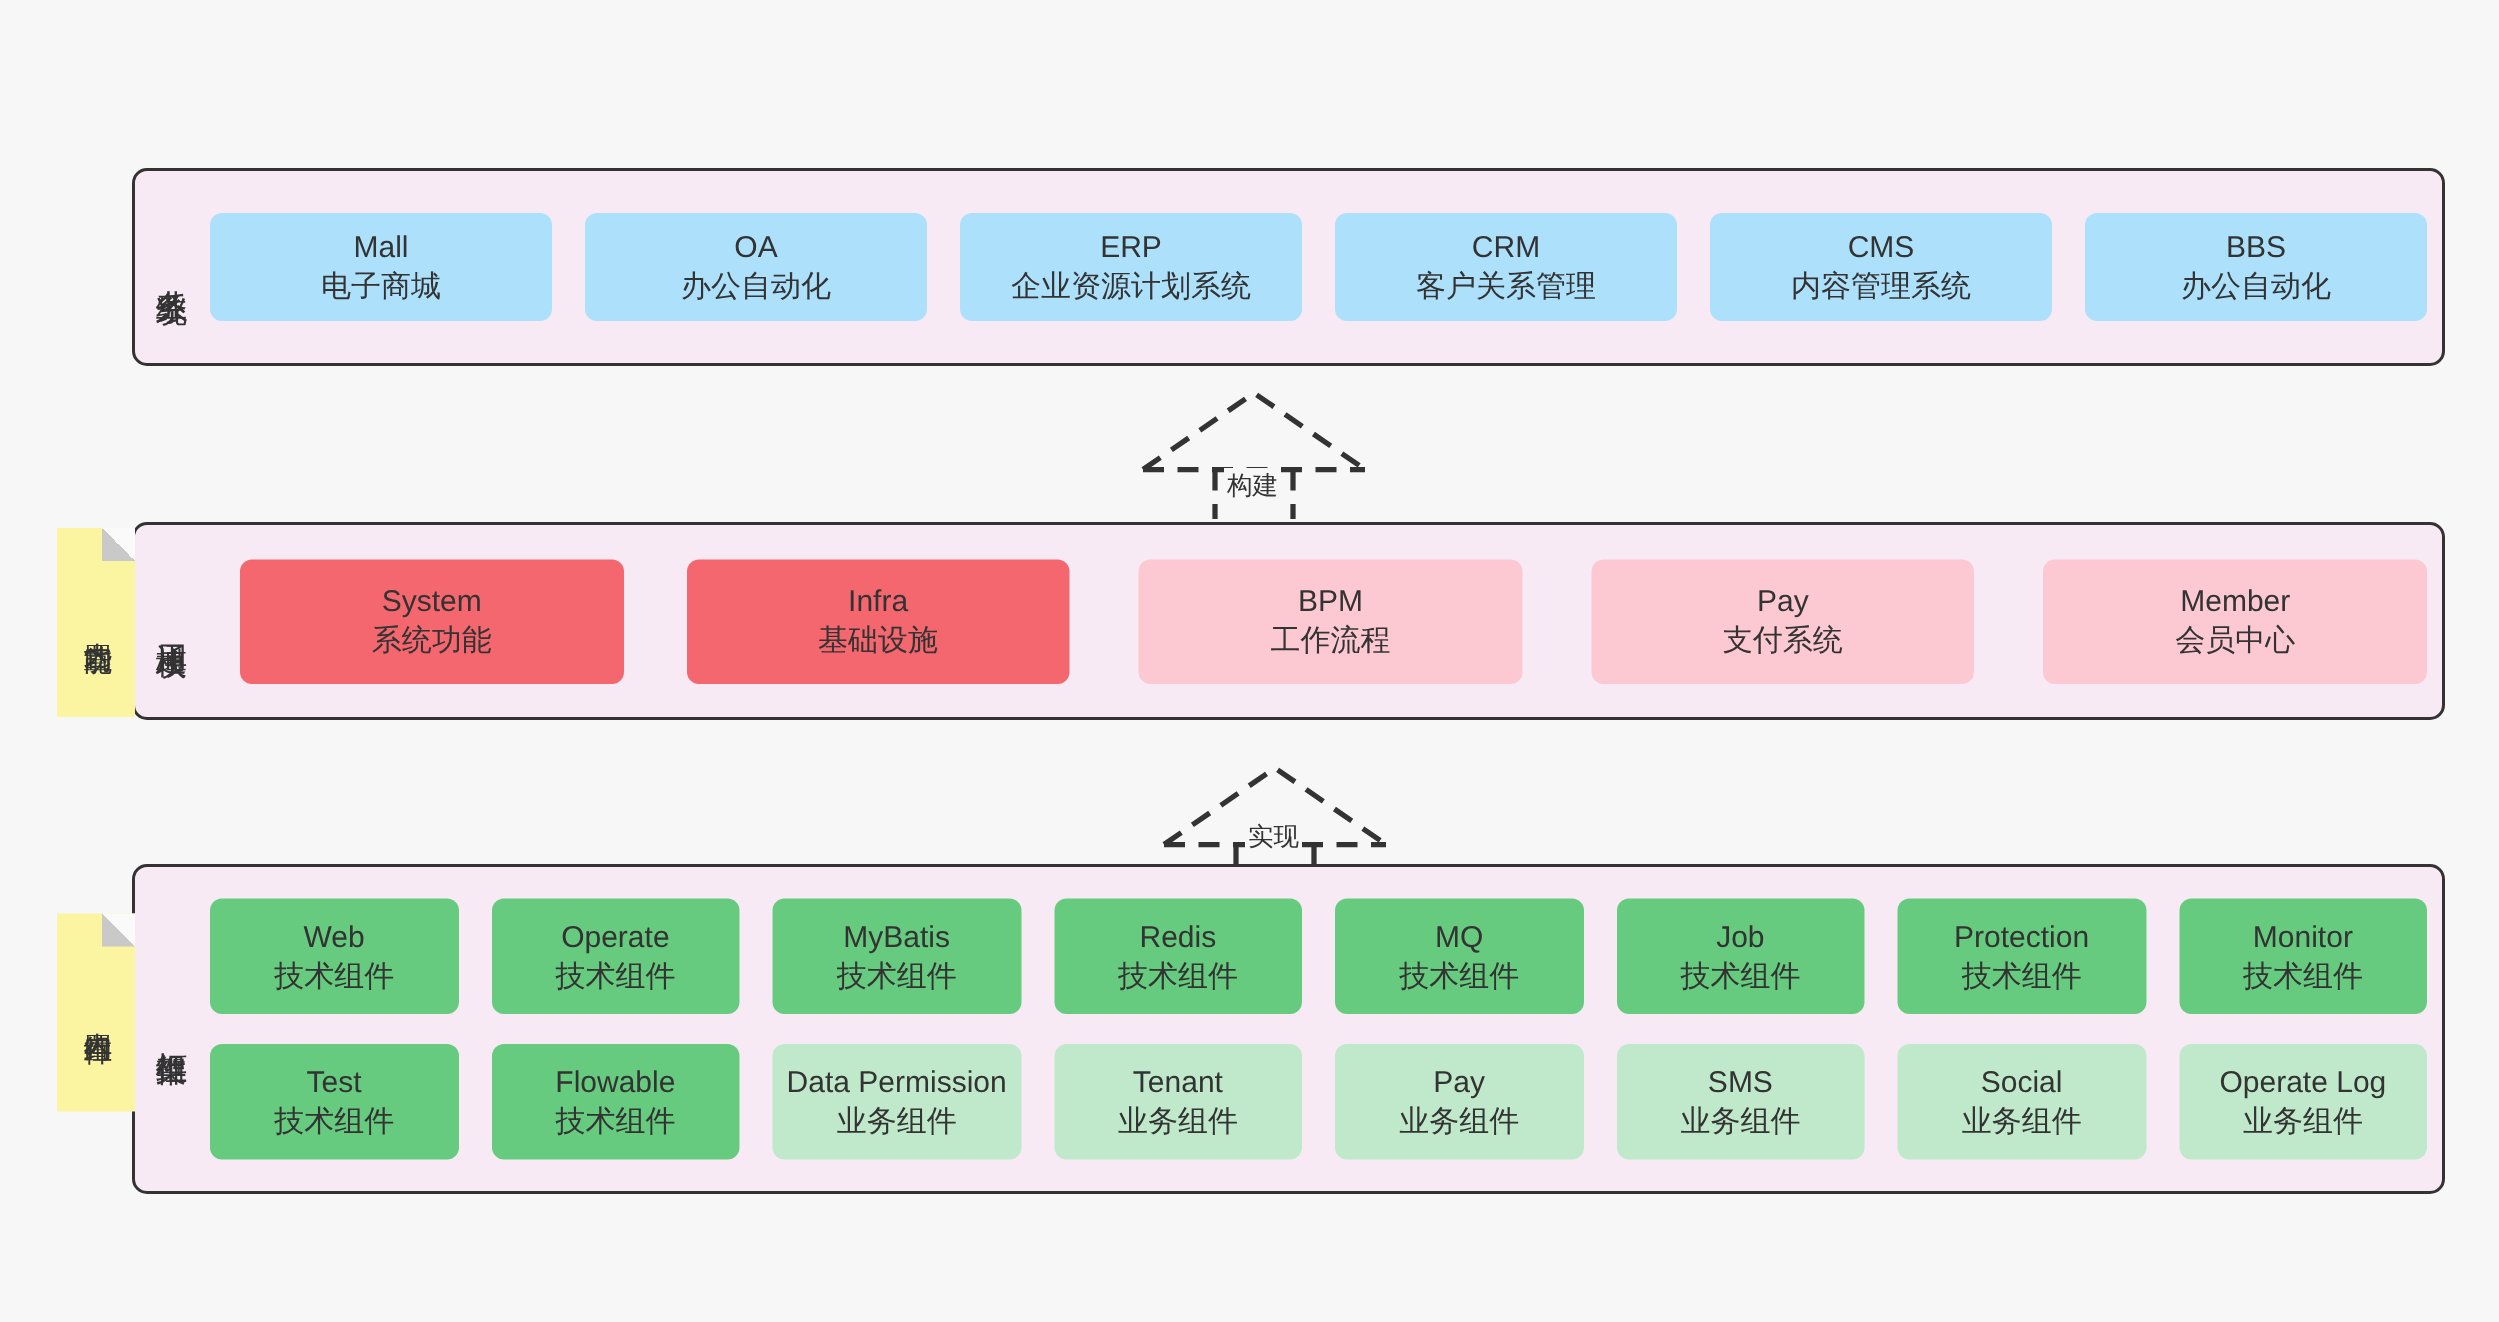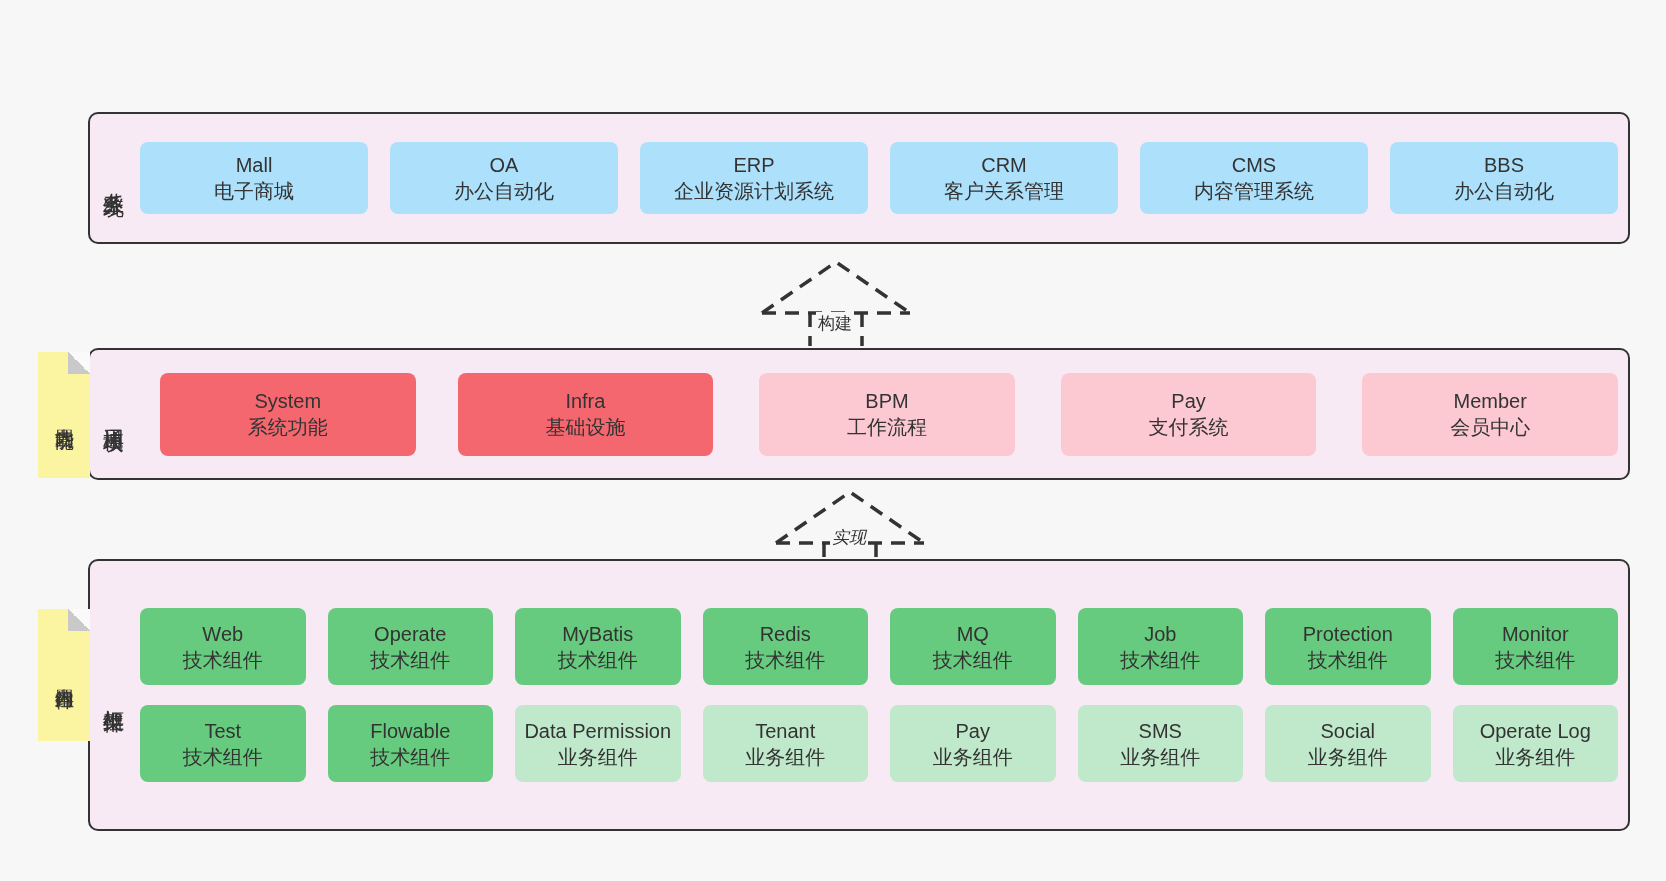--- a/index.html
+++ b/index.html
@@ -92,21 +92,21 @@
 
   .card.blue      { background: #ace0fb; }
   .card.red       { background: #f4676f; margin-left: 20px; }
   .card.pink      { background: #fcc9d2; margin-left: 24px; }
   .card.green     { background: #66cb7e; }
   .card.lightgreen{ background: #bfe9ca; }
 
   
   #layer-business { left: 88px;  top: 112px; width: 1542px; height: 132px; }
   #layer-common   { left: 88px;  top: 348px; width: 1542px; height: 132px; }
-  #layer-framework{ left: 88px;  top: 559px; width: 1542px; height: 272px; }
+  #layer-framework{ left: 88px;  top: 576px; width: 1542px; height: 220px; }
 
   #layer-business .row  { height: 72px; }
   #layer-common .row    { height: 83px; }
   #layer-framework .row { height: 77px; }
 
   
   .note {
     position: absolute;
     background: #fbf4a0;
     display: flex;
@@ -141,21 +141,21 @@
     position: absolute;
     font-size: 17px;
     color: #333333;
     background: #f7f7f7;
     padding: 0 2px;
     white-space: nowrap;
     user-select: none;
   }
   #arrow-build   { left: 756px; top: 258px; width: 160px; height: 88px; }
   #arrow-build .arrow-label   { left: 60px; top: 38px; margin-top: 16px; }
-  #arrow-implement { left: 770px; top: 488px; width: 160px; height: 88px; font-style: italic; }
+  #arrow-implement { left: 770px; top: 508px; width: 160px; height: 88px; }
   #arrow-implement .arrow-label { left: 60px; top: 38px; }
 </style>
 </head>
 <body>
 
 <div class="canvas">
 
   <div class="layer" id="layer-business">
     <div class="layer-label">业务系统</div>
     <div class="layer-body">

